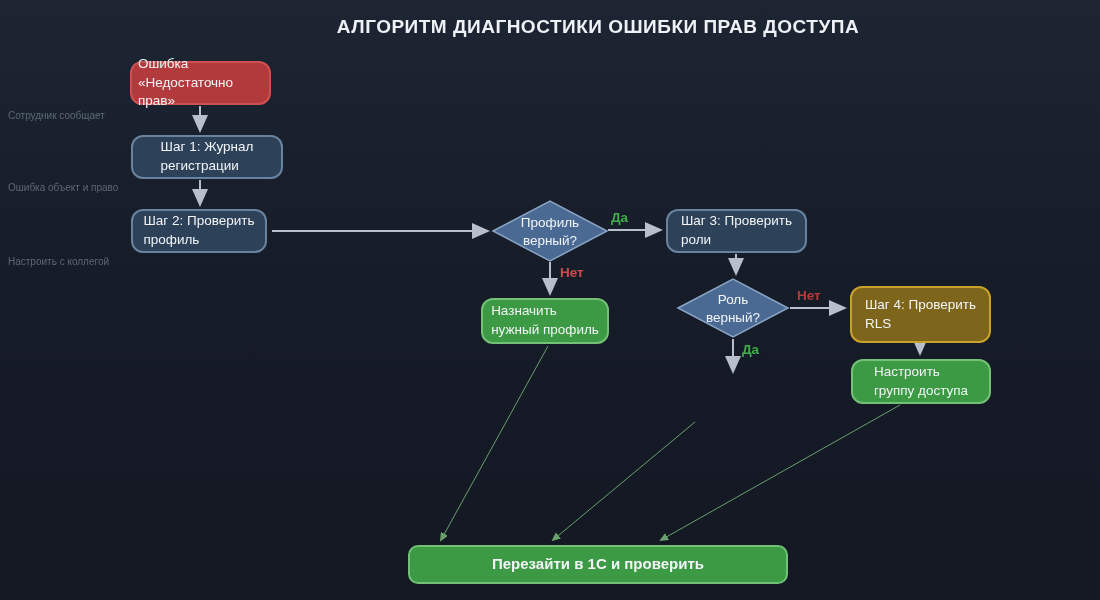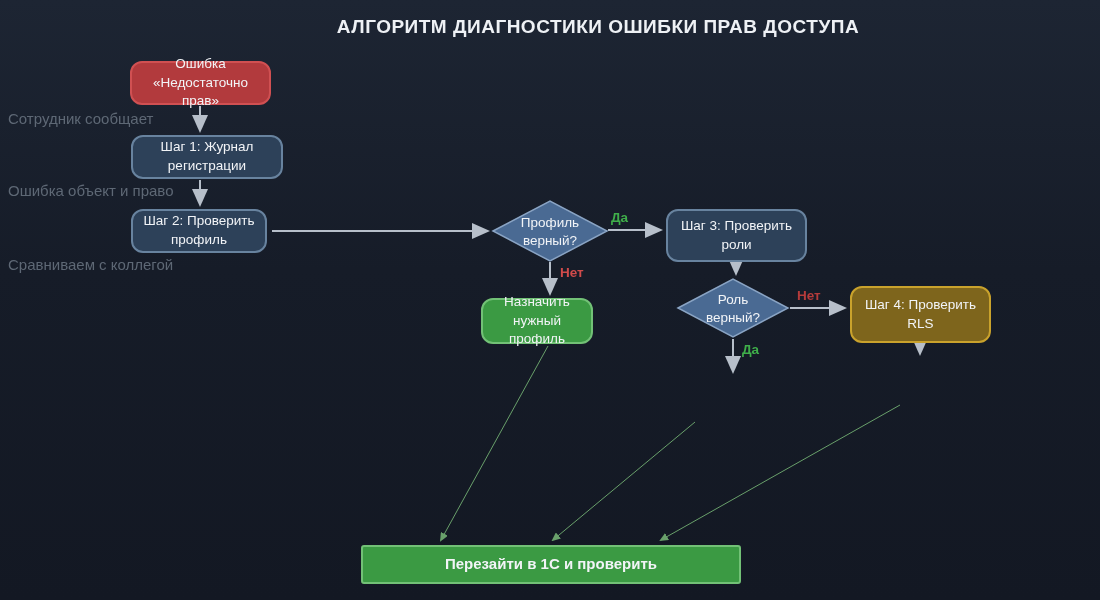--- a/index.html
+++ b/index.html
@@ -15,36 +15,36 @@
   .title {
     position: absolute; top: 16px; left: 0; width: 1100px;
     text-align: center; color: #eef1f5; font-size: 19px; font-weight: bold;
     letter-spacing: 0.5px;
     padding-left: 48px;
   }
   svg.edges { position: absolute; left: 0; top: 0; width: 1100px; height: 600px; }
   .node {
     position: absolute; box-sizing: border-box;
     display: flex; align-items: center; justify-content: center;
-    text-align: center; white-space: pre-line;
+    text-align: left; white-space: pre-line;
     color: #f2f4f7; font-size: 13.5px; line-height: 1.38;
     border-radius: 12px; border: 2px solid transparent;
     padding: 2px 6px;
   }
   .node.red    { background: #b23a3d; border-color: #d05052; }
   .node.blue   { background: #2d4159; border-color: #68839f; }
   .node.green  { background: #3b9a43; border-color: #72c176; }
   .node.gold   { background: #7e651c; border-color: #c9a22c; }
-  .node.final  { font-weight: bold; font-size: 15px; border-radius: 3px; }
+  .node.final  { font-weight: bold; font-size: 15px; border-radius: 10px; margin-left: 47px; }
   .diamond-label {
     position: absolute; text-align: center; white-space: pre-line;
     color: #f2f4f7; font-size: 13.5px; line-height: 1.3;
   }
   .side-note {
-    position: absolute; left: 8px; color: #5e6875; font-size: 15px;
+    position: absolute; left: 8px; color: #5e6875; font-size: 10px;
   }
   .edge-label { position: absolute; font-size: 13.5px; font-weight: bold; }
   .edge-label.yes { color: #3fae4a; }
   .edge-label.no1 { color: #d04b4b; }
   .edge-label.no2 { color: #b53b3b; }
 </style>
 </head>
 <body>
 
 <div class="canvas">
@@ -74,47 +74,49 @@
     <line x1="548" y1="346" x2="441" y2="540" stroke="#69a06b" stroke-width="1" marker-end="url(#arrowGreen)"></line>
     <line x1="695" y1="422" x2="553" y2="540" stroke="#69a06b" stroke-width="1" marker-end="url(#arrowGreen)"></line>
     <line x1="900" y1="405" x2="661" y2="540" stroke="#69a06b" stroke-width="1" marker-end="url(#arrowGreen)"></line>
 
     <polygon points="493,231 550,201 607,231 550,261" fill="#4a6a93" stroke="#8aa4c4" stroke-width="1.5"></polygon>
     <polygon points="678,308 733,279 788,308 733,337" fill="#4a6a93" stroke="#8aa4c4" stroke-width="1.5"></polygon>
   </svg>
 
   <div class="side-note" style="top:110px">Сотрудник сообщает</div>
   <div class="side-note" style="top:182px">Ошибка объект и право</div>
-  <div class="side-note" style="top:256px">Сравниваем с коллегой</div>
+  <div class="side-note" style="top:256px">Настроить с коллегой</div>
 
   <div class="node red" style="left:130px; top:61px; width:141px; height:44px">Ошибка
 «Недостаточно прав»</div>
 
   <div class="node blue" style="left:131px; top:135px; width:152px; height:44px">Шаг 1: Журнал
 регистрации</div>
 
   <div class="node blue" style="left:131px; top:209px; width:136px; height:44px">Шаг 2: Проверить
 профиль</div>
 
   <div class="diamond-label" style="left:500px; top:214px; width:100px">Профиль
 верный?</div>
 
-  <div class="node blue" style="left:666px; top:209px; width:141px; height:53px">Шаг 3: Проверить
+  <div class="node blue" style="left:666px; top:209px; width:141px; height:44px">Шаг 3: Проверить
 роли</div>
 
-  <div class="node green" style="left:481px; top:298px; width:112px; height:46px">Назначить
+  <div class="node green" style="left:481px; top:298px; width:128px; height:46px">Назначить
 нужный профиль</div>
 
   <div class="diamond-label" style="left:683px; top:291px; width:100px">Роль
 верный?</div>
 
   <div class="node gold" style="left:850px; top:286px; width:141px; height:57px">Шаг 4: Проверить
 RLS</div>
 
 
+  <div class="node green" style="left:851px; top:359px; width:140px; height:45px">Настроить
+группу доступа</div>
 
   <div class="node green final" style="left:361px; top:545px; width:380px; height:39px">Перезайти в 1С и проверить</div>
 
   <div class="edge-label yes" style="left:611px; top:210px">Да</div>
   <div class="edge-label no1" style="left:560px; top:265px">Нет</div>
   <div class="edge-label no2" style="left:797px; top:288px">Нет</div>
   <div class="edge-label yes" style="left:742px; top:342px">Да</div>
 
 </div>
 

